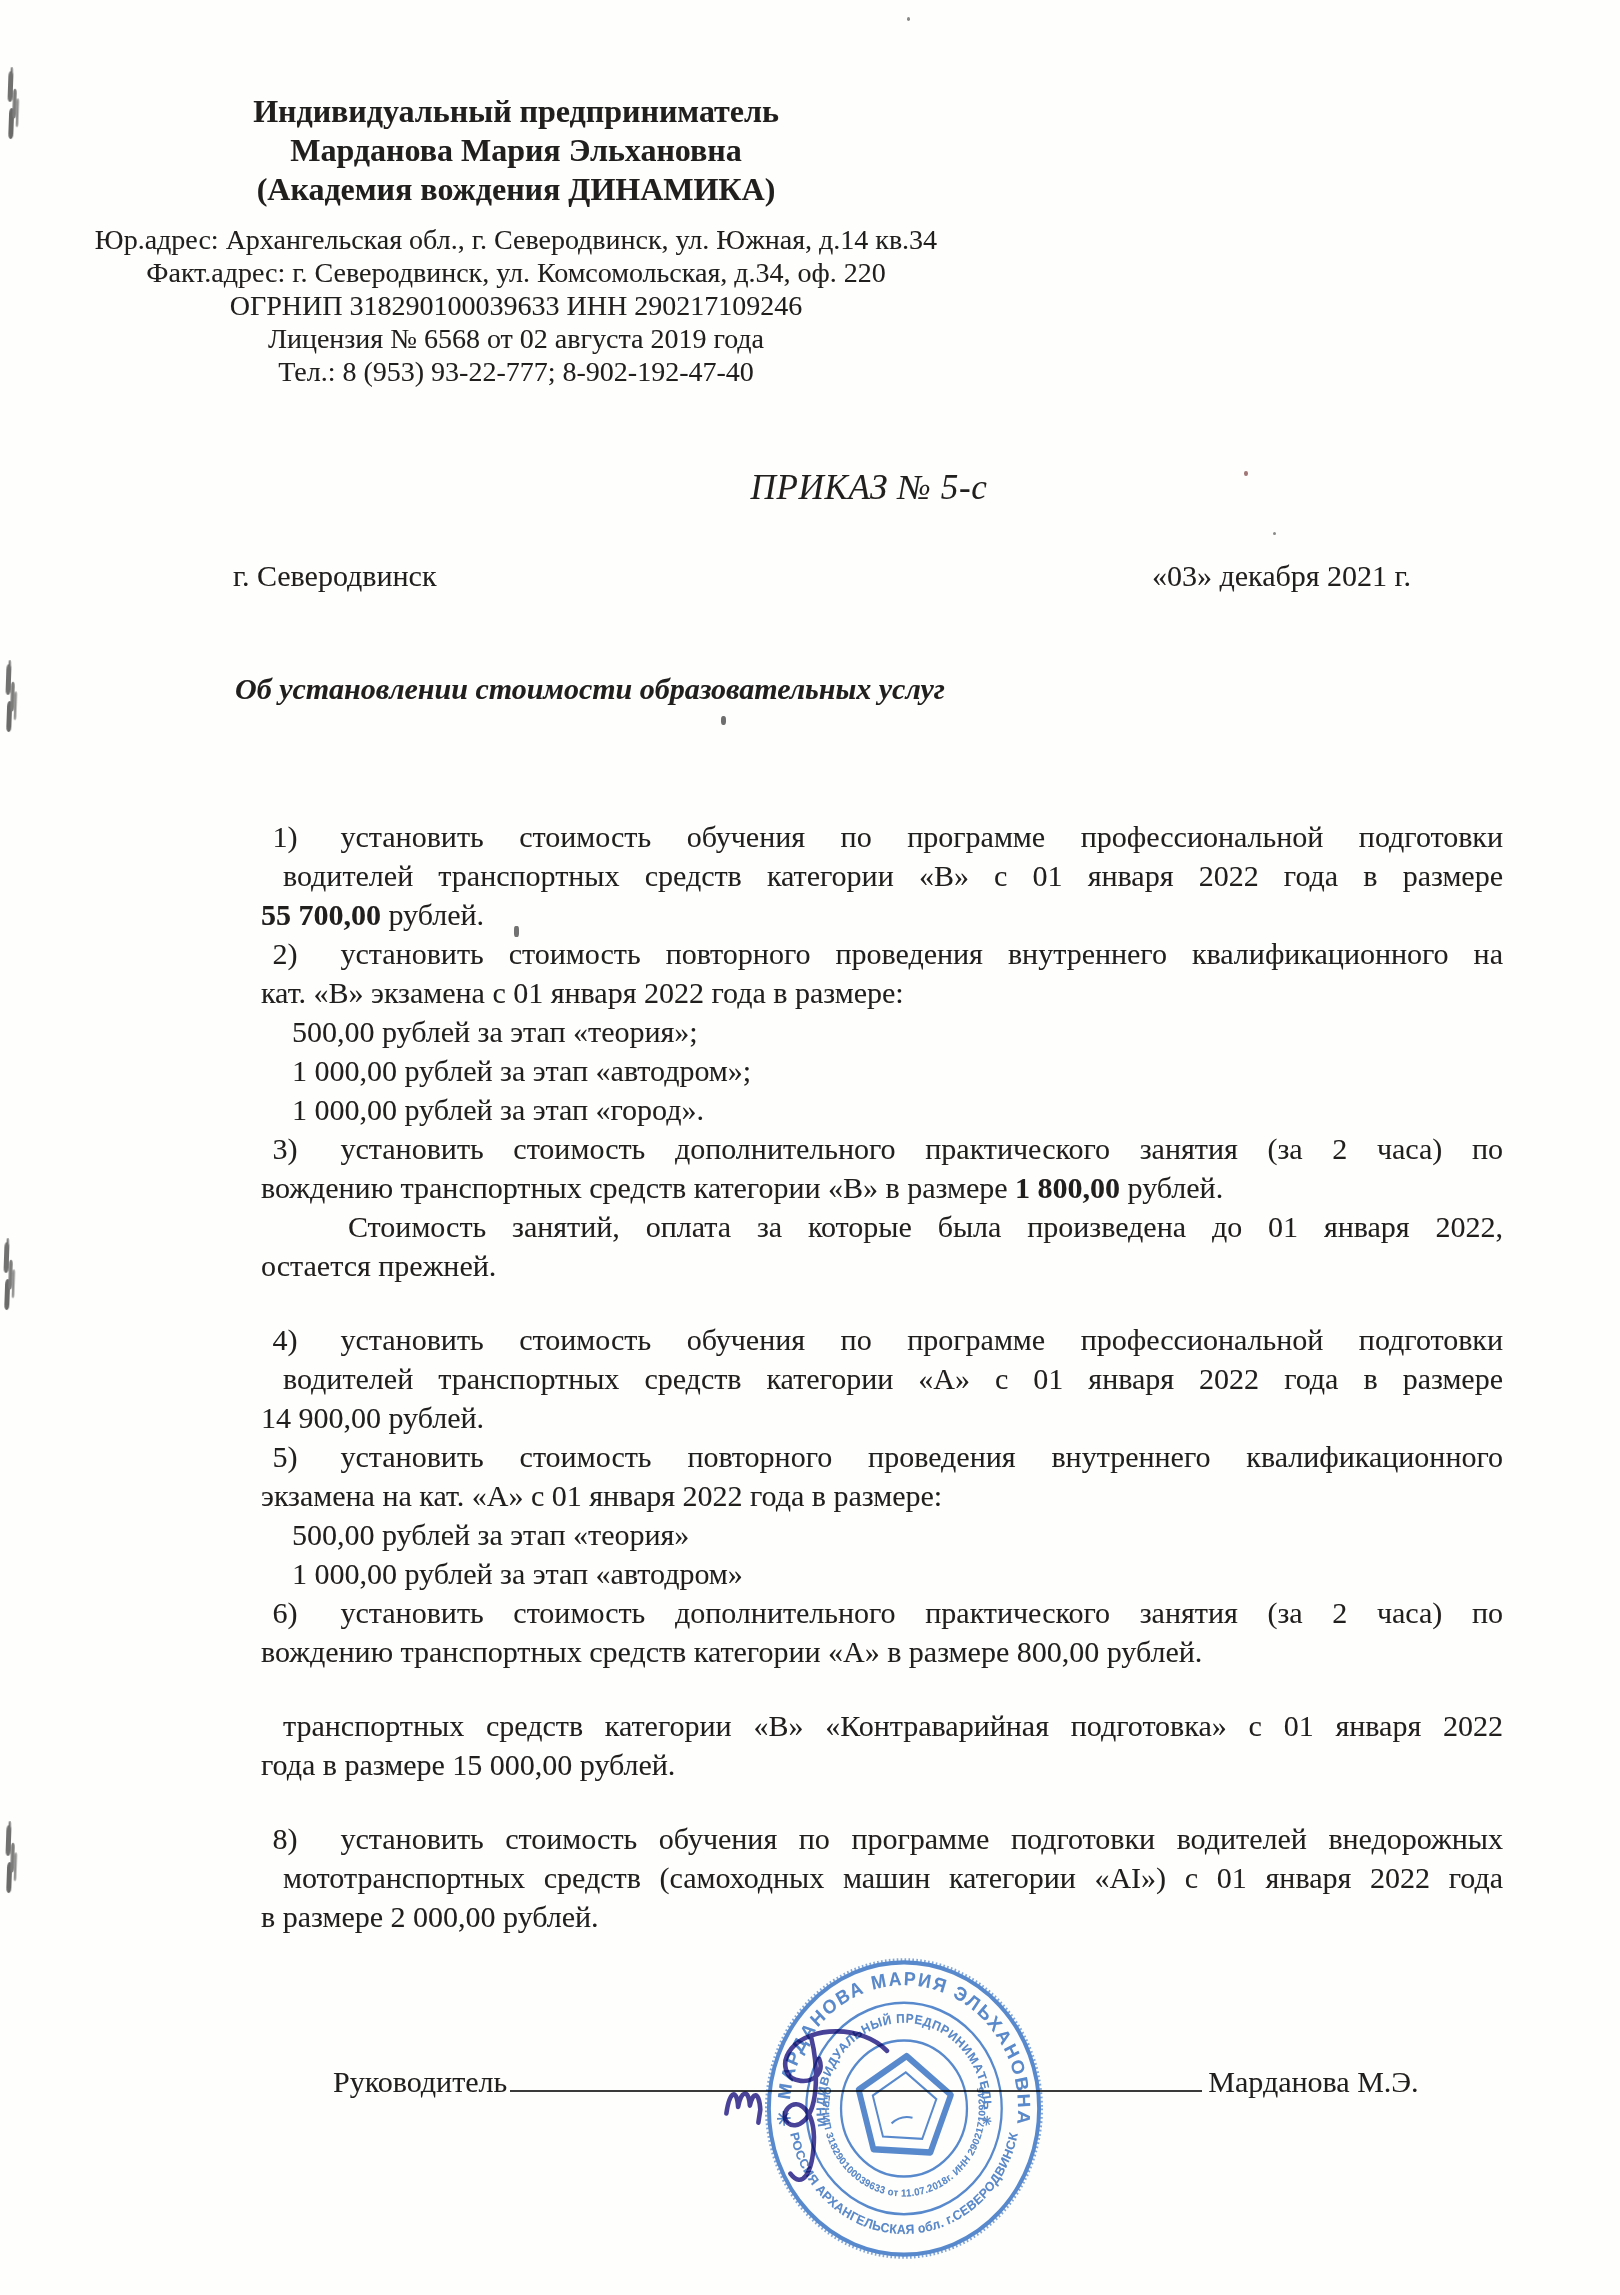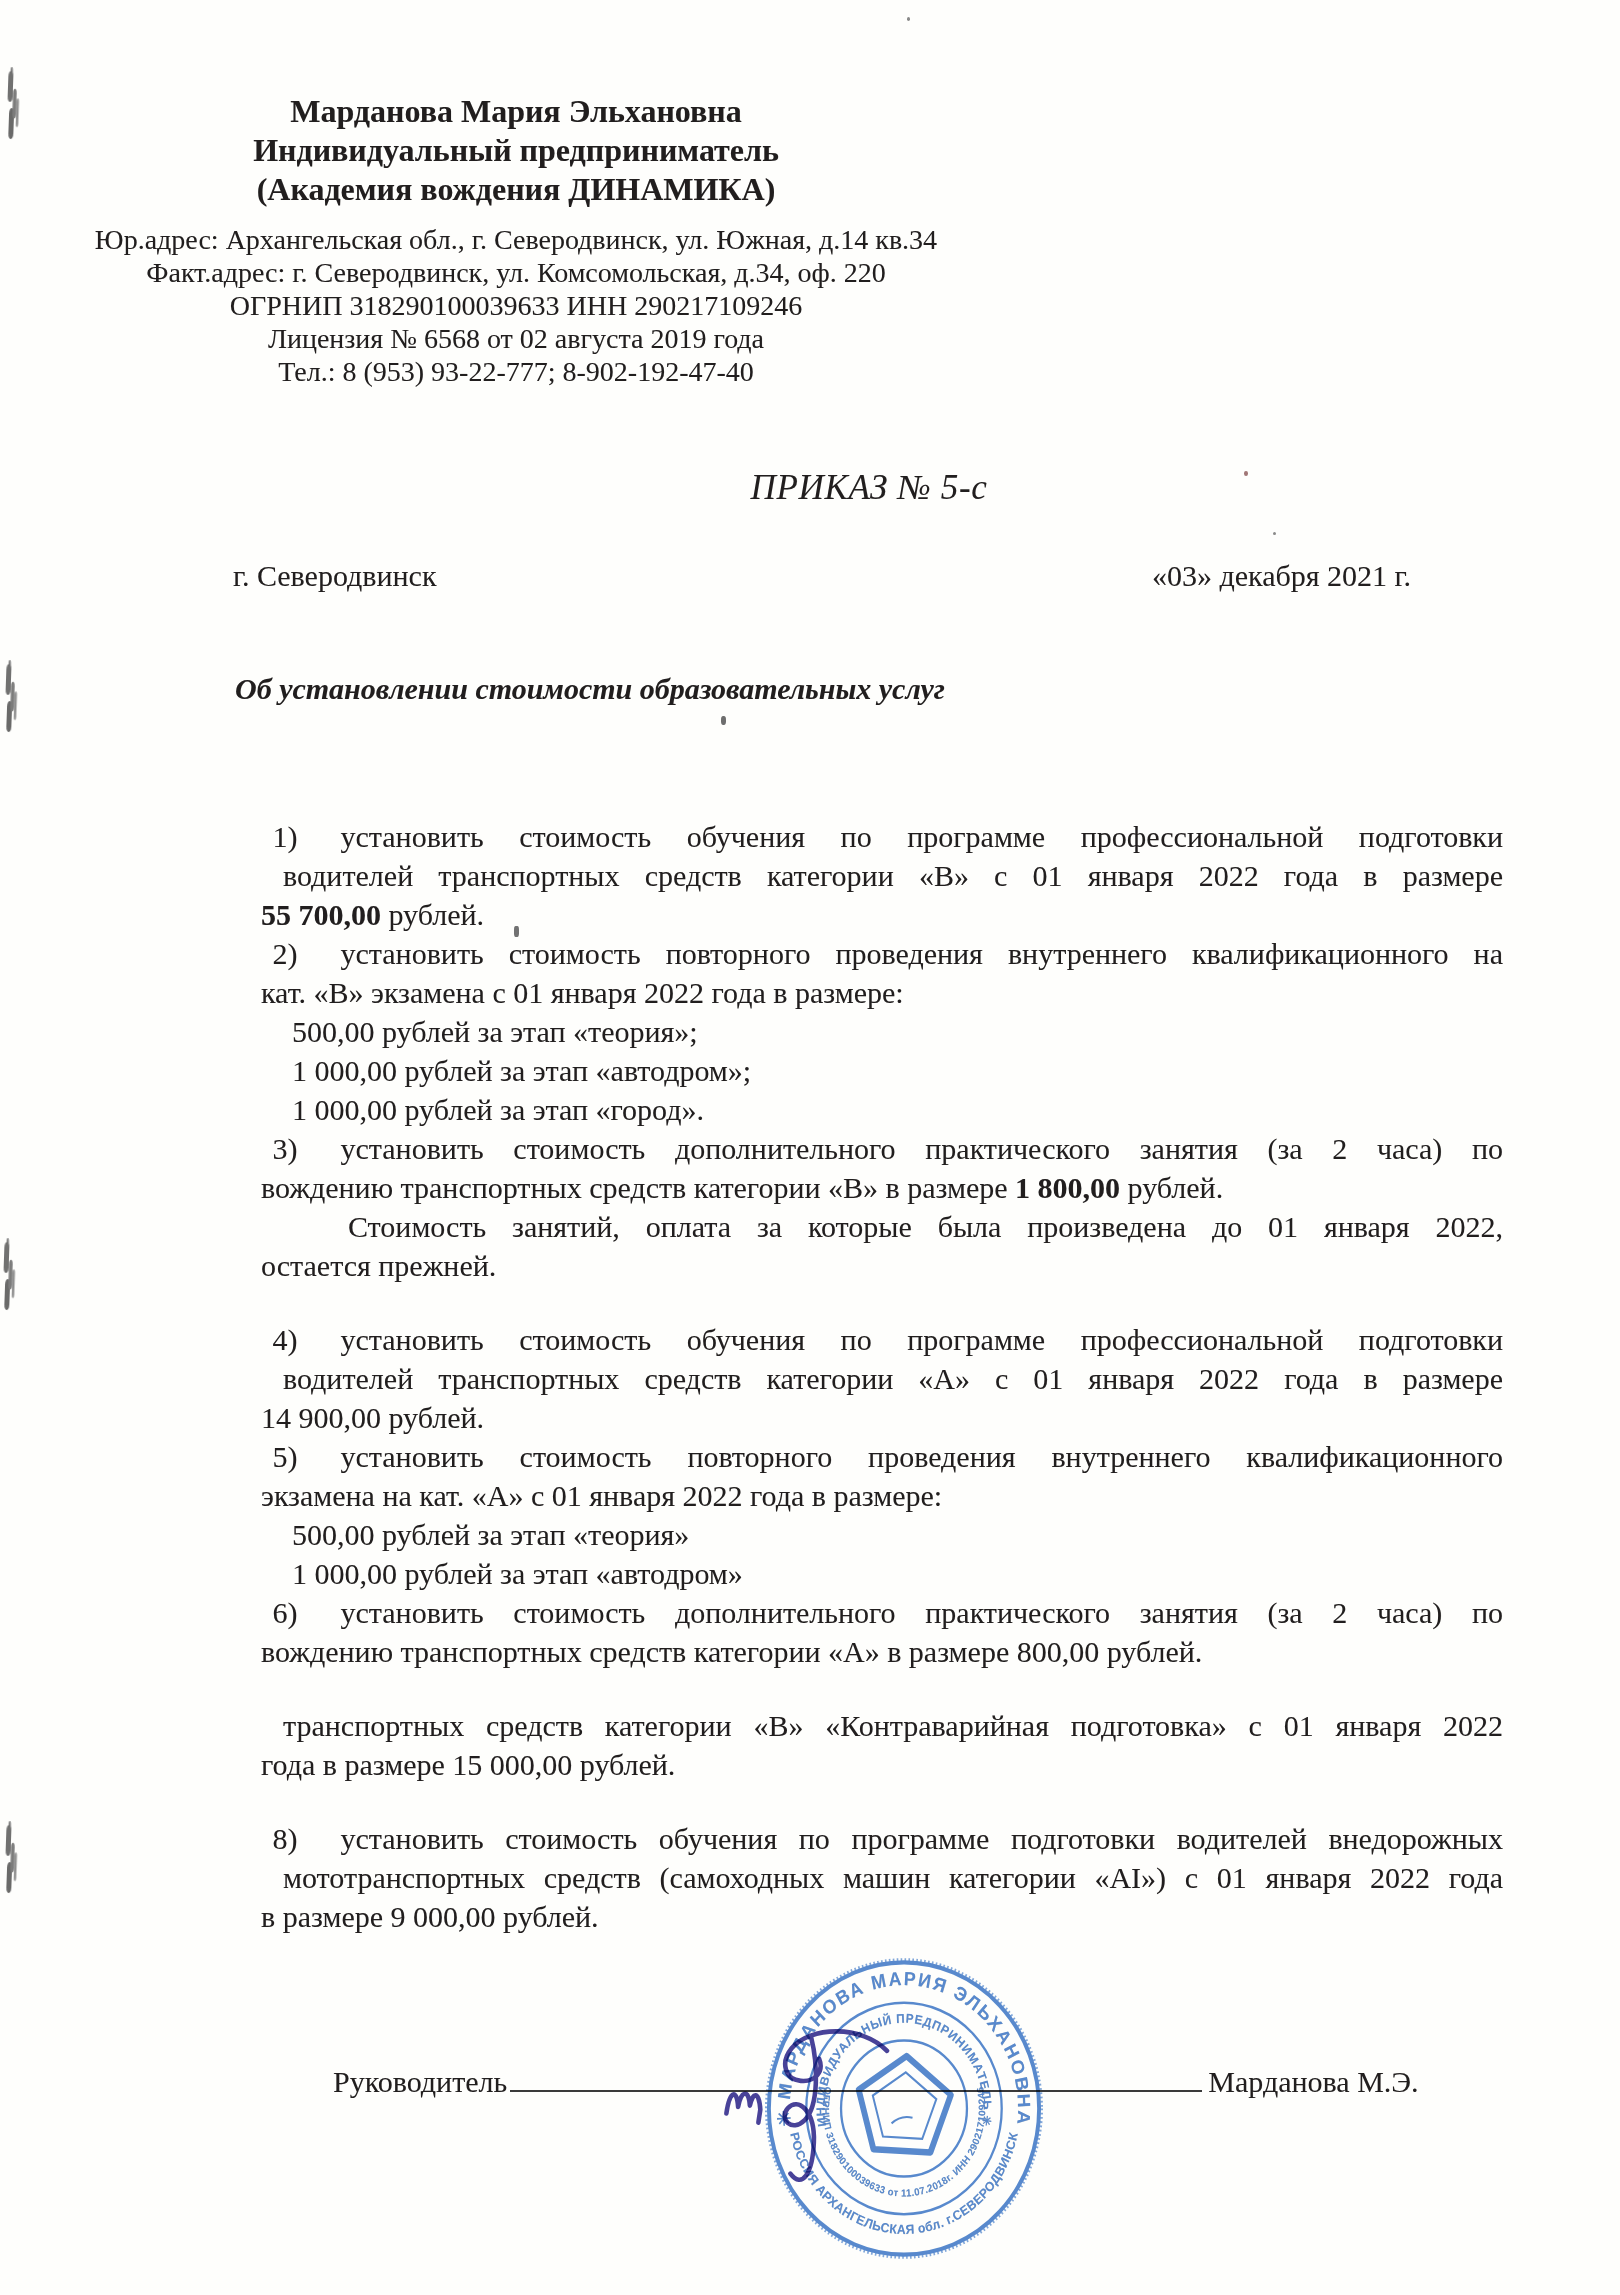--- a/index.html
+++ b/index.html
@@ -39,22 +39,22 @@
             opacity:.78; filter:blur(0.7px); transform:rotate(2deg);
             box-shadow:4.6px 17px 0 -0.7px #585858, 2px 37px 0 0 #414141, 7.8px 26px 0 -1.3px #6e6e6e, 0.7px -5.2px 0 -1.3px #5a5a5a; }
   .speck { position:absolute; background:#6b6b6b; border-radius:50%; opacity:.8; }
 </style>
 </head>
 <body>
 
 <div class="page">
 
   <header class="letterhead">
+    <div class="lh-bold">Индивидуальный предприниматель</div>
     <div class="lh-bold">Марданова Мария Эльхановна</div>
-    <div class="lh-bold">Индивидуальный предприниматель</div>
     <div class="lh-bold">(Академия вождения ДИНАМИКА)</div>
     <div class="lh-addr lh-gap">Юр.адрес: Архангельская обл., г. Северодвинск, ул. Южная, д.14 кв.34</div>
     <div class="lh-addr">Факт.адрес: г. Северодвинск, ул. Комсомольская, д.34, оф. 220</div>
     <div class="lh-addr">ОГРНИП 318290100039633 ИНН 290217109246</div>
     <div class="lh-addr">Лицензия № 6568 от 02 августа 2019 года</div>
     <div class="lh-addr">Тел.: 8 (953) 93-22-777; 8-902-192-47-40</div>
   </header>
 
   <div class="title">ПРИКАЗ № 5-с</div>
   <div class="place-date">
@@ -111,21 +111,21 @@
     <section>
       <div class="ln j">транспортных средств категории «В» «Контраварийная подготовка» с 01 января 2022</div>
       <div class="ln">года в размере 15 000,00 рублей.</div>
     </section>
 
     <div class="vgap"></div>
 
     <section>
       <div class="ln j"><span class="num">8)</span><span>установить стоимость обучения по программе подготовки водителей внедорожных</span></div>
       <div class="ln j">мототранспортных средств (самоходных машин категории «АI») с 01 января 2022 года</div>
-      <div class="ln">в размере 9 000,00 рублей.</div>
+      <div class="ln">в размере 2 000,00 рублей.</div>
     </section>
   </main>
 
   <div class="sig-row">
     <span>Руководитель</span>
     <span class="sig-line"></span>
     <span>Марданова М.Э.</span>
   </div>
 
   <svg class="stamp" viewBox="0 0 430 430" preserveAspectRatio="none">

